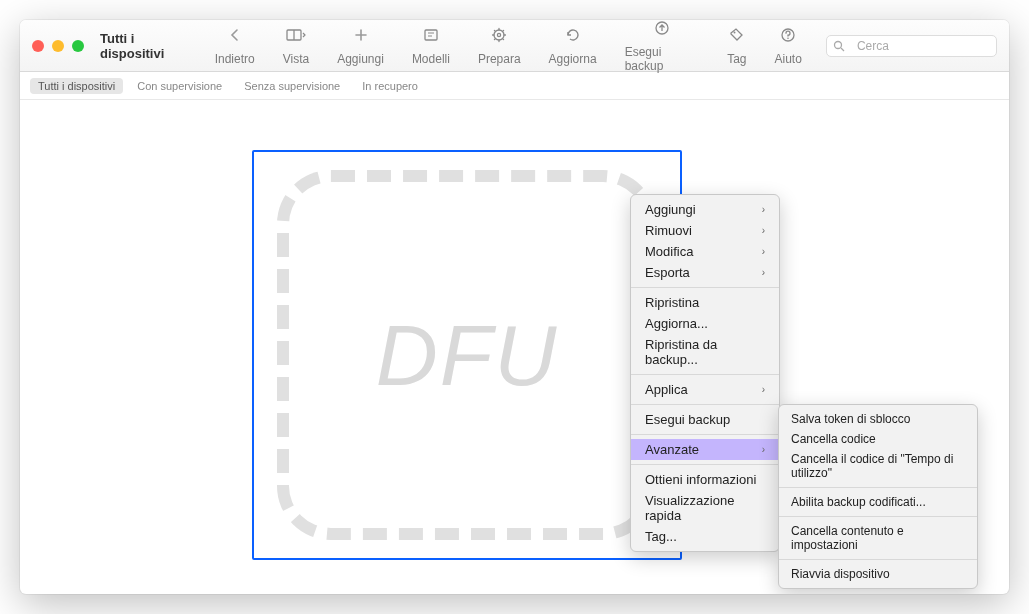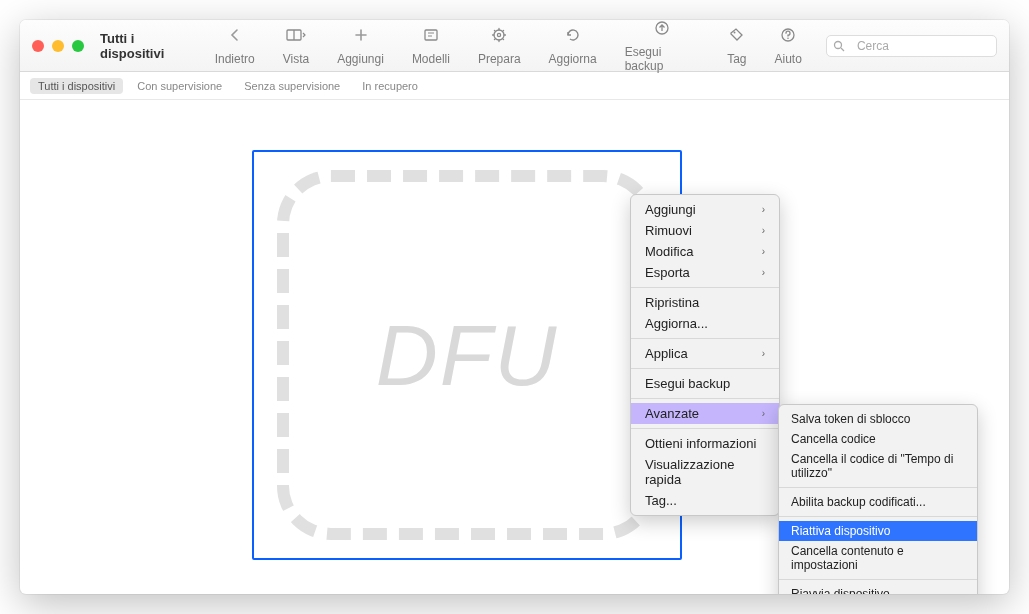--- a/index.html
+++ b/index.html
@@ -234,20 +234,23 @@
           <span>Esporta</span>
           <span class="chev">›</span>
         </div>
       <div class="menu-sep"></div>
       <div class="menu-item">
           <span>Ripristina</span>
         </div>
       <div class="menu-item">
           <span>Aggiorna...</span>
         </div>
+      <div class="menu-item">
+          <span>Ripristina da backup...</span>
+        </div>
       <div class="menu-sep"></div>
       <div class="menu-item">
           <span>Applica</span>
           <span class="chev">›</span>
         </div>
       <div class="menu-sep"></div>
       <div class="menu-item">
           <span>Esegui backup</span>
         </div>
       <div class="menu-sep"></div>
@@ -275,23 +278,20 @@
           <span>Cancella codice</span>
         </div>
       <div class="menu-item">
           <span>Cancella il codice di "Tempo di utilizzo"</span>
         </div>
       <div class="menu-sep"></div>
       <div class="menu-item">
           <span>Abilita backup codificati...</span>
         </div>
       <div class="menu-sep"></div>
-      <div class="menu-item highlight-blue">
-          <span>Riattiva dispositivo</span>
-        </div>
       <div class="menu-item">
           <span>Cancella contenuto e impostazioni</span>
         </div>
       <div class="menu-sep"></div>
       <div class="menu-item">
           <span>Riavvia dispositivo</span>
         </div>
 
     </div>
   </div>

